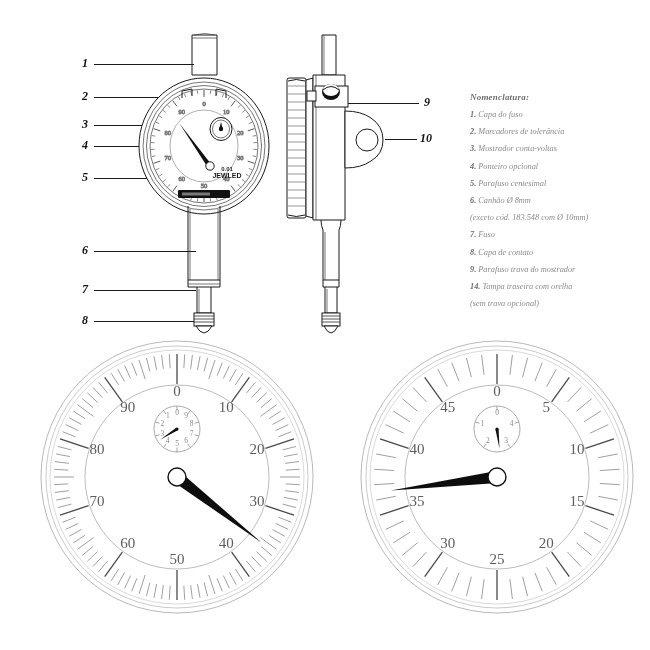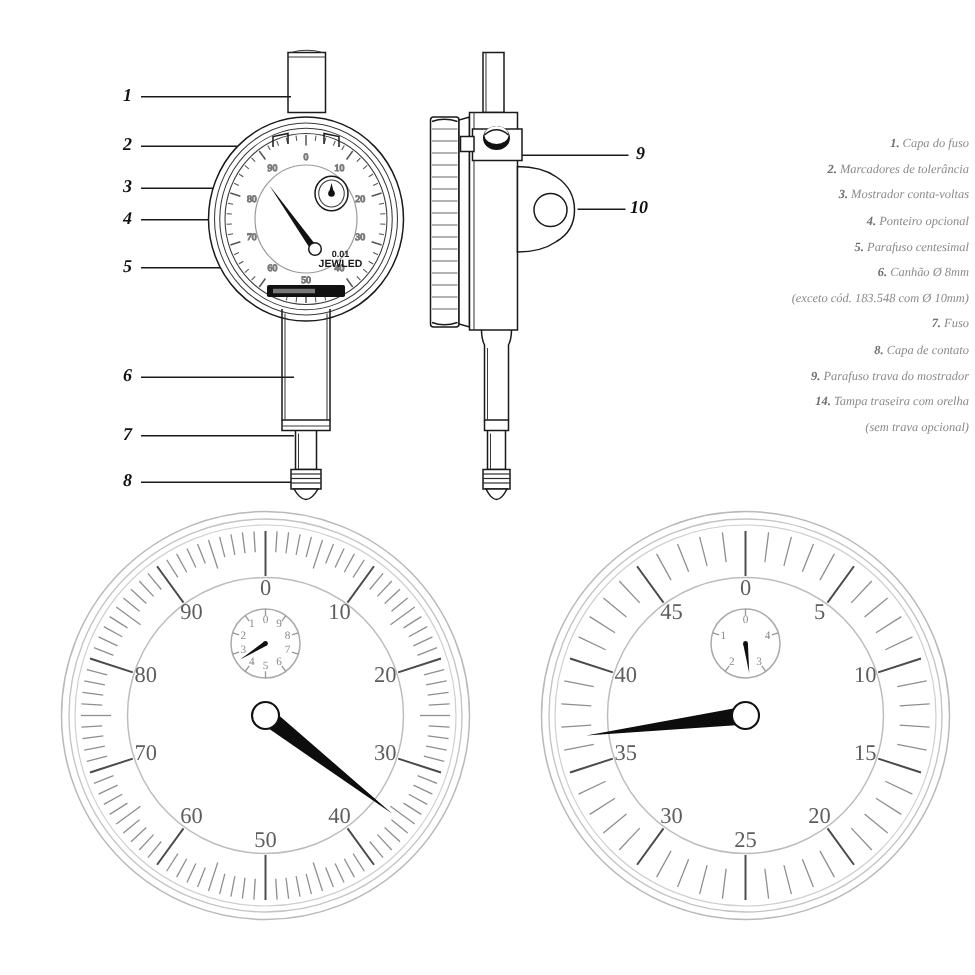--- a/index.html
+++ b/index.html
@@ -12,21 +12,21 @@
   .callout{font-style:italic;font-weight:bold;font-size:12px;color:#111;
            font-family:"Liberation Serif",serif;}
   .leader{position:absolute;height:0;border-top:1px solid #1a1a1a;}
 
   
   .nom{position:absolute;left:470px;top:92px;width:176px;}
   .nom-title{font-style:italic;font-weight:bold;font-size:9px;color:#6f6f6f;
              font-family:"Liberation Serif",serif;margin-bottom:9px;letter-spacing:.2px;}
   .nom-item{font-style:italic;font-size:8.3px;color:#8a8a8a;
             font-family:"Liberation Serif",serif;line-height:1.05;margin-bottom:8.5px;
-            white-space:nowrap;text-align:right;}
+            white-space:nowrap;}
   .nom-item b{font-weight:bold;font-style:italic;color:#6f6f6f;}
 
   
   svg{display:block;overflow:visible;}
   .ln{fill:none;stroke:#1a1a1a;stroke-width:1;}
   .ln-thin{fill:none;stroke:#3a3a3a;stroke-width:.7;}
   .ln-gray{fill:none;stroke:#9a9a9a;stroke-width:.8;}
   .fillw{fill:#ffffff;}
   .filld{fill:#111111;}
   .tick-min{stroke:#7a7a7a;stroke-width:.8;}
@@ -235,20 +235,21 @@
     <rect class="ln fillw" x="39" y="285" width="18" height="13"></rect>
     <g stroke="#2a2a2a" stroke-width=".8">
       <line x1="39" y1="288" x2="57" y2="288"></line>
       <line x1="39" y1="291" x2="57" y2="291"></line>
       <line x1="39" y1="294" x2="57" y2="294"></line>
     </g>
     <path class="ln fillw" d="M41,298 Q48,312 55,298 Z"></path>
   </svg>
 
   <div class="nom">
+    <div class="nom-title">Nomenclatura:</div>
     <div id="nom-list">
         <div class="nom-item"><b>1. </b><span>Capa do fuso</span></div>
         <div class="nom-item"><b>2. </b><span>Marcadores de tolerância</span></div>
         <div class="nom-item"><b>3. </b><span>Mostrador conta-voltas</span></div>
         <div class="nom-item"><b>4. </b><span>Ponteiro opcional</span></div>
         <div class="nom-item"><b>5. </b><span>Parafuso centesimal</span></div>
         <div class="nom-item"><b>6. </b><span>Canhão Ø 8mm</span></div>
         <div class="nom-item"><span>(exceto cód. 183.548 com Ø 10mm)</span></div>
         <div class="nom-item"><b>7. </b><span>Fuso</span></div>
         <div class="nom-item"><b>8. </b><span>Capa de contato</span></div>

